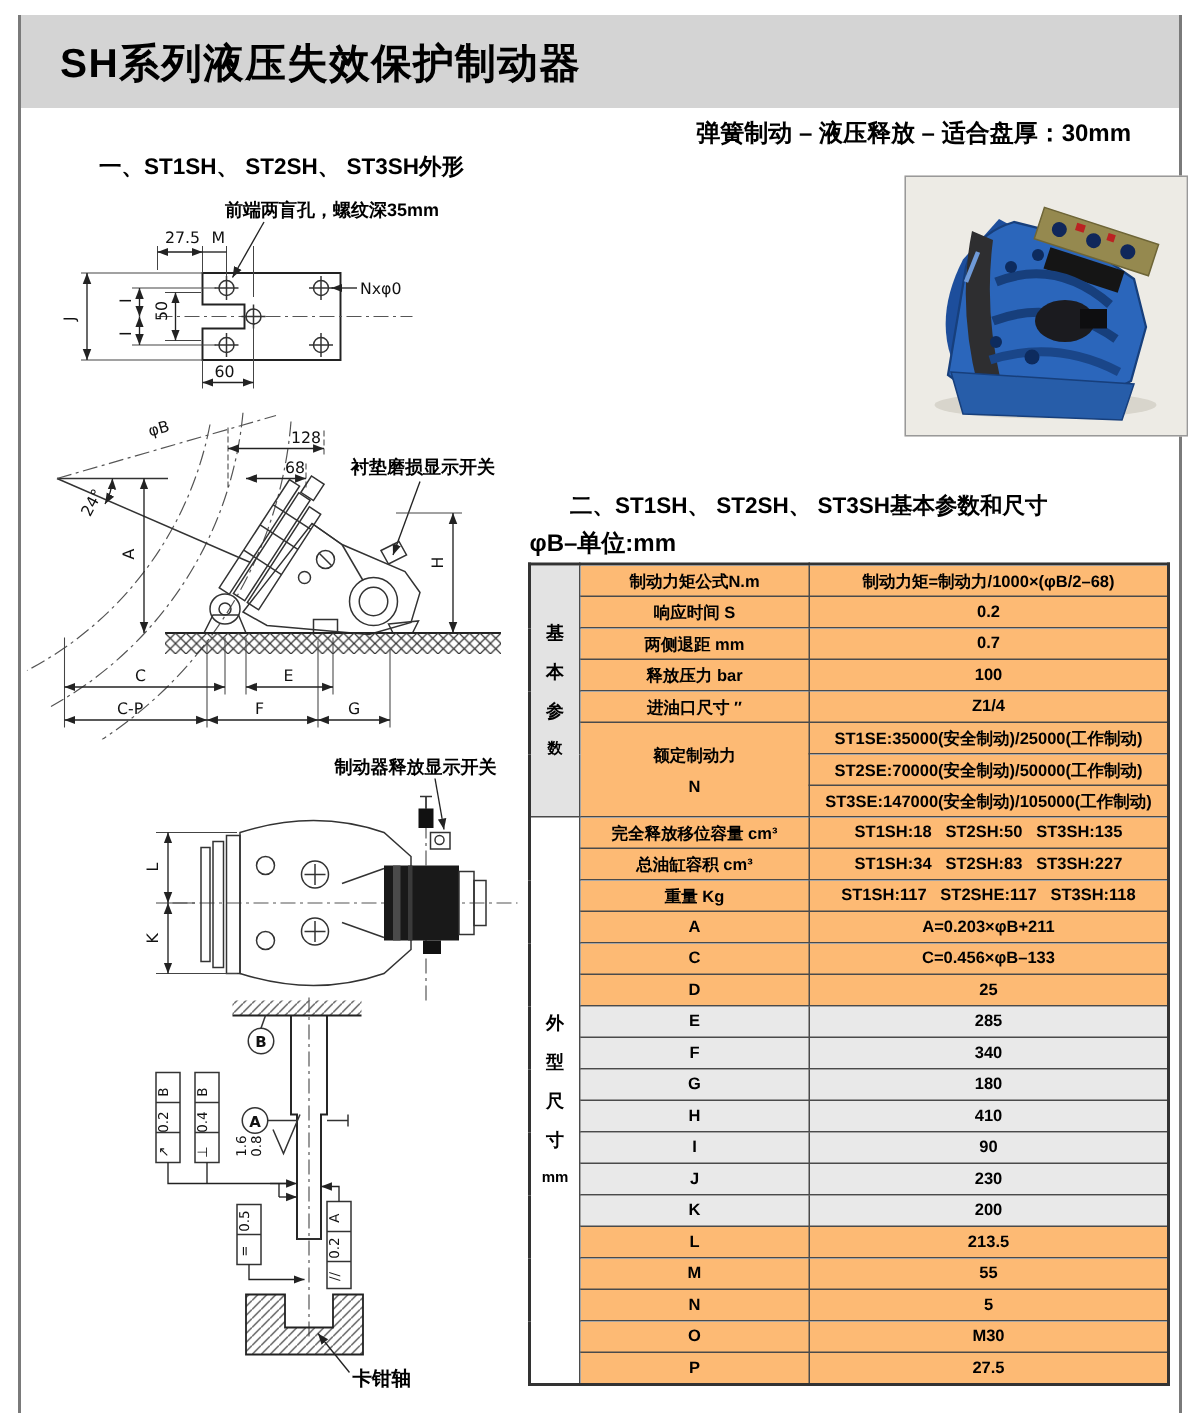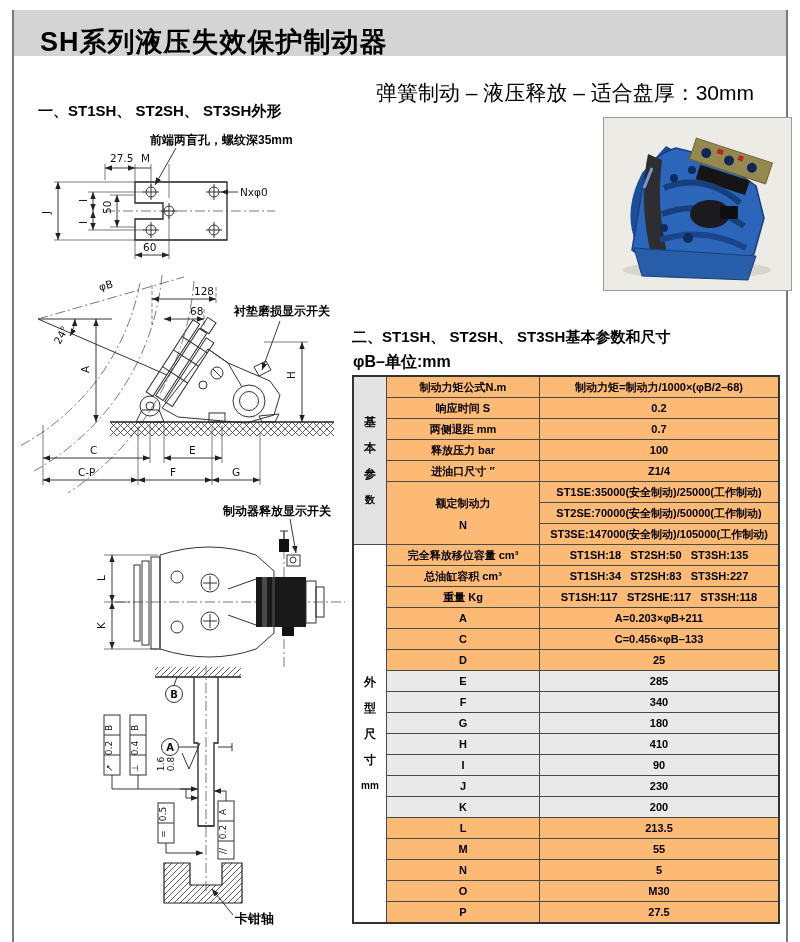--- a/index.html
+++ b/index.html
@@ -1,23 +1,23 @@
 <!DOCTYPE html>
 <html><head>
 <meta charset="utf-8">
 <style>
   html,body{margin:0;padding:0;background:#fff;}
   .page{position:relative;width:800px;height:942px;background:#fff;overflow:hidden;
         font-family:"Liberation Sans","DejaVu Sans",sans-serif;color:#000;}
   .frame{position:absolute;top:10px;bottom:0;width:2px;background:#7a7a7a;}
   .frame.left{left:12px;} .frame.right{left:786px;}
-  .band{position:absolute;left:14px;top:10px;width:772px;height:46px;background:#d4d4d4;}
+  .band{position:absolute;left:14px;top:10px;width:772px;height:62px;background:#d4d4d4;}
   .band h1{margin:0;padding:14px 0 0 26px;font-size:27px;font-weight:bold;letter-spacing:1px;}
-  .subtitle{position:absolute;top:79px;right:46px;font-size:21px;font-weight:normal;}
-  .sec-title{position:absolute;font-size:15px;font-weight:bold;}
+  .subtitle{position:absolute;top:79px;right:46px;font-size:16px;font-weight:bold;}
+  .sec-title{position:absolute;font-size:15px;font-weight:bold;margin-left:28px;}
   .sec1{left:38px;top:102px;}
   .sec2{left:352px;top:328px;}
   .unit-note{position:absolute;left:353px;top:352px;font-size:16px;font-weight:bold;text-align:center;}
   .footer-note{position:absolute;top:922px;right:32px;font-size:12px;font-weight:bold;}
   .draw{position:absolute;}
   .photo{position:absolute;left:603px;top:117px;width:187px;height:172px;border:1px solid #999;background:#edebe5;}
   
   .ptable{position:absolute;left:352px;top:375px;border-collapse:collapse;table-layout:fixed;width:418px;
           font-size:11px;font-weight:bold;}
   .ptable td{border:1px solid #4a4a4a;height:20px;text-align:center;vertical-align:middle;padding:0 2px;

